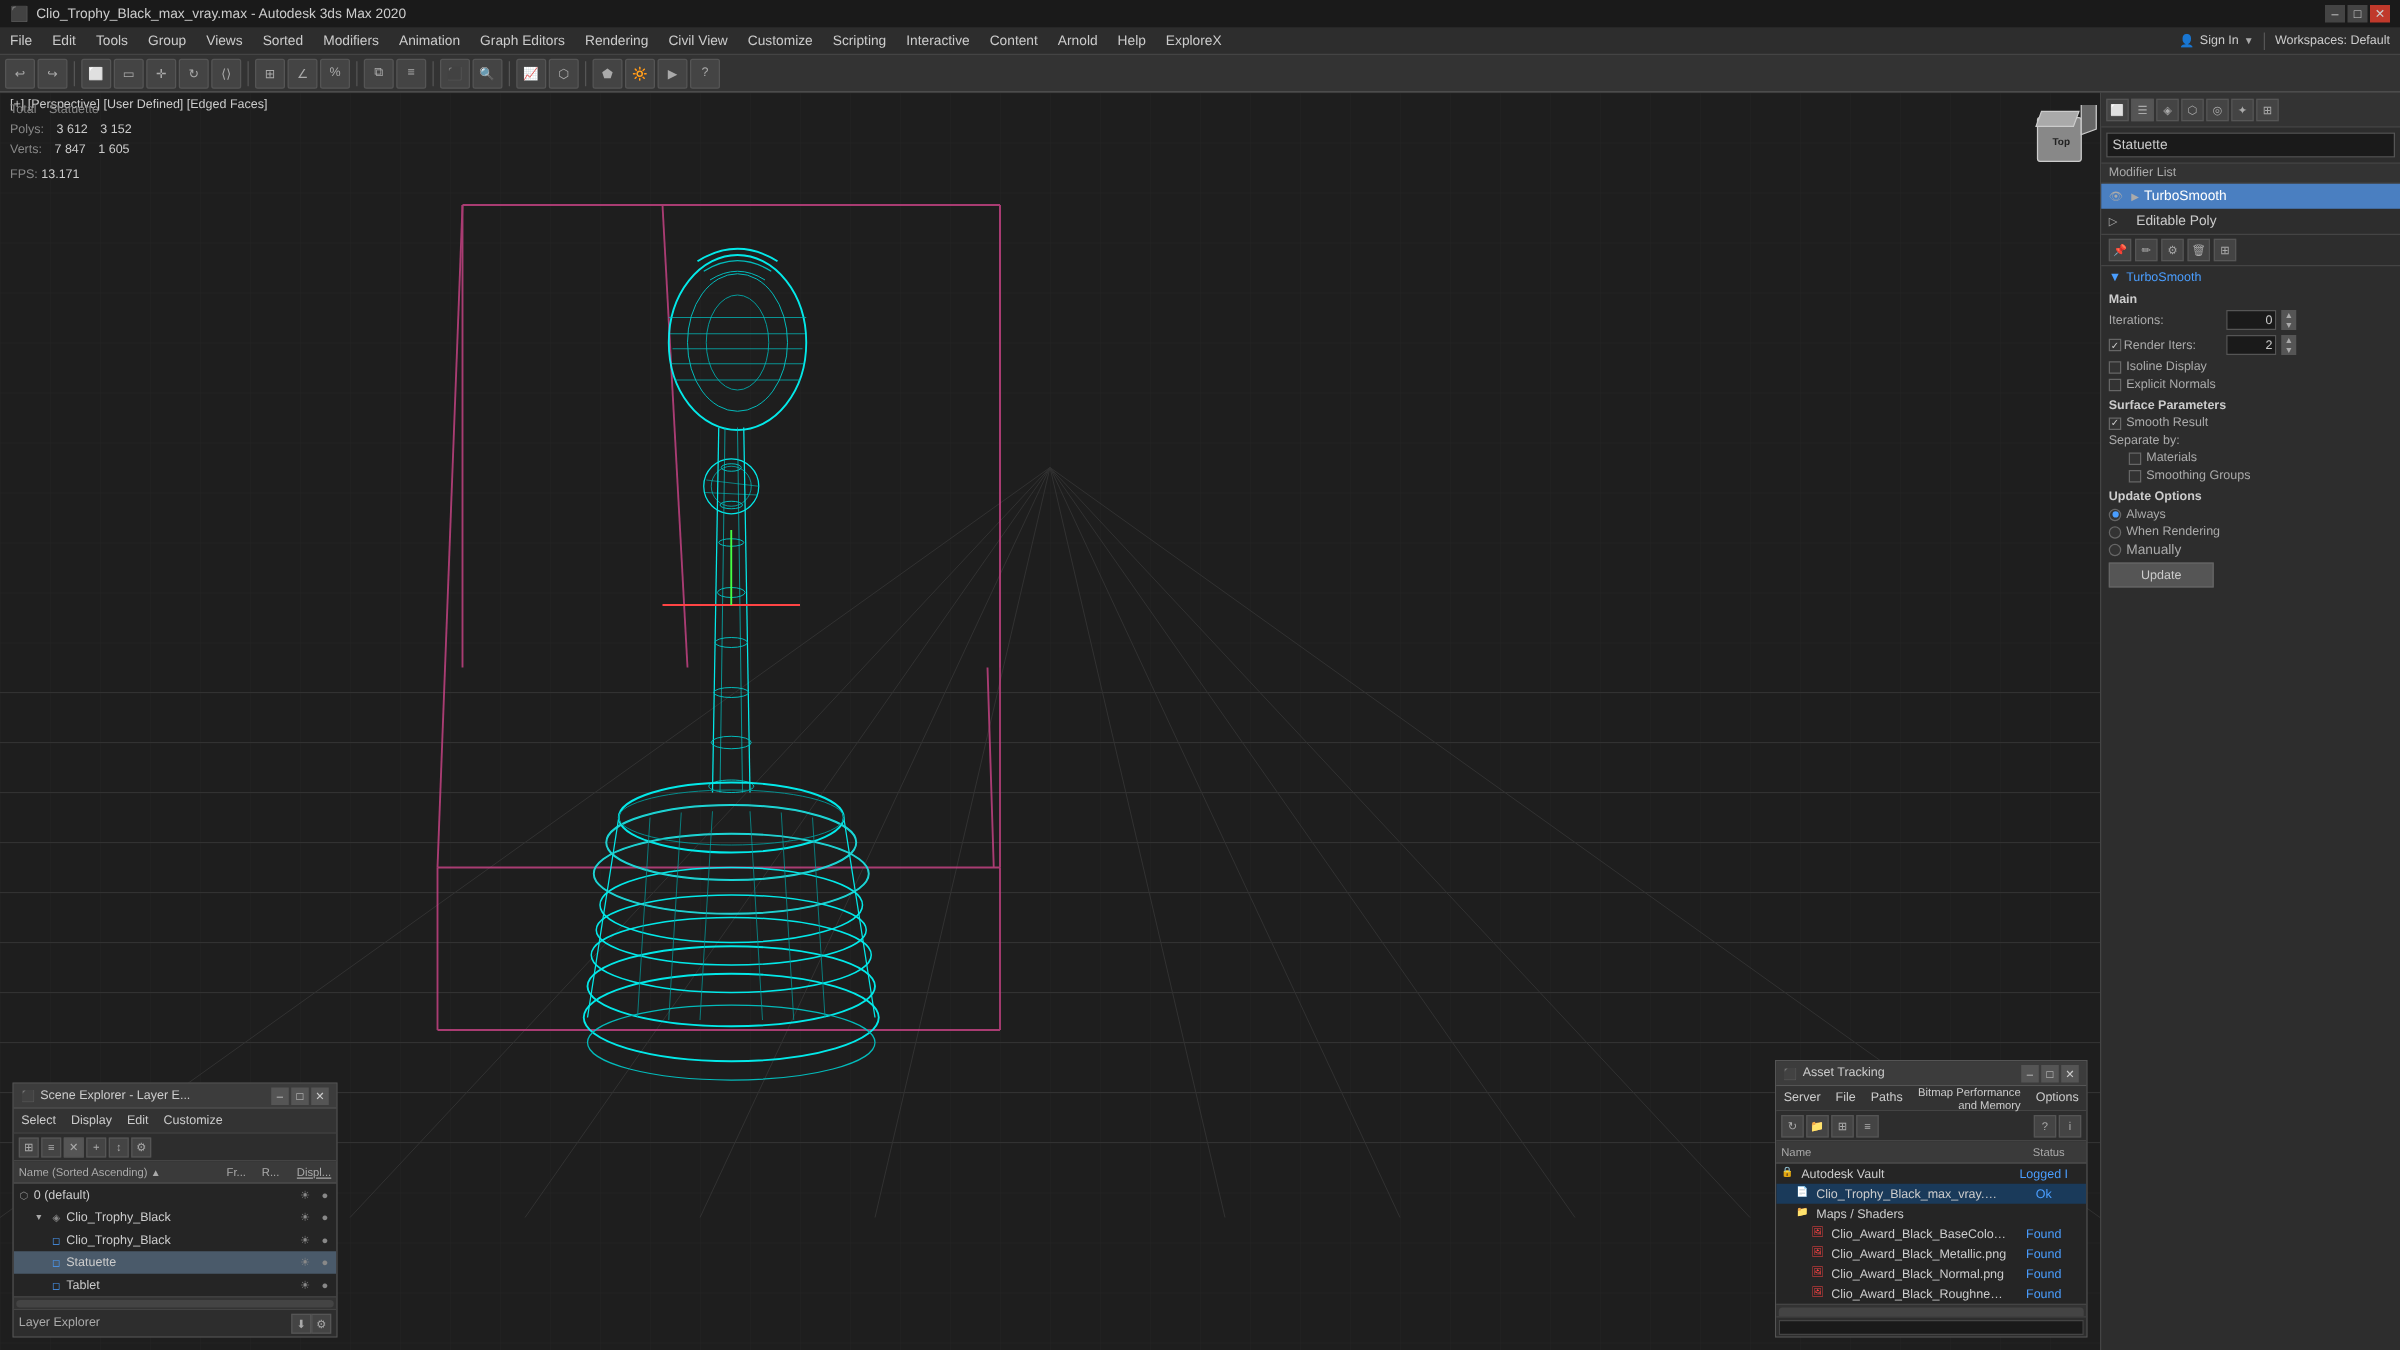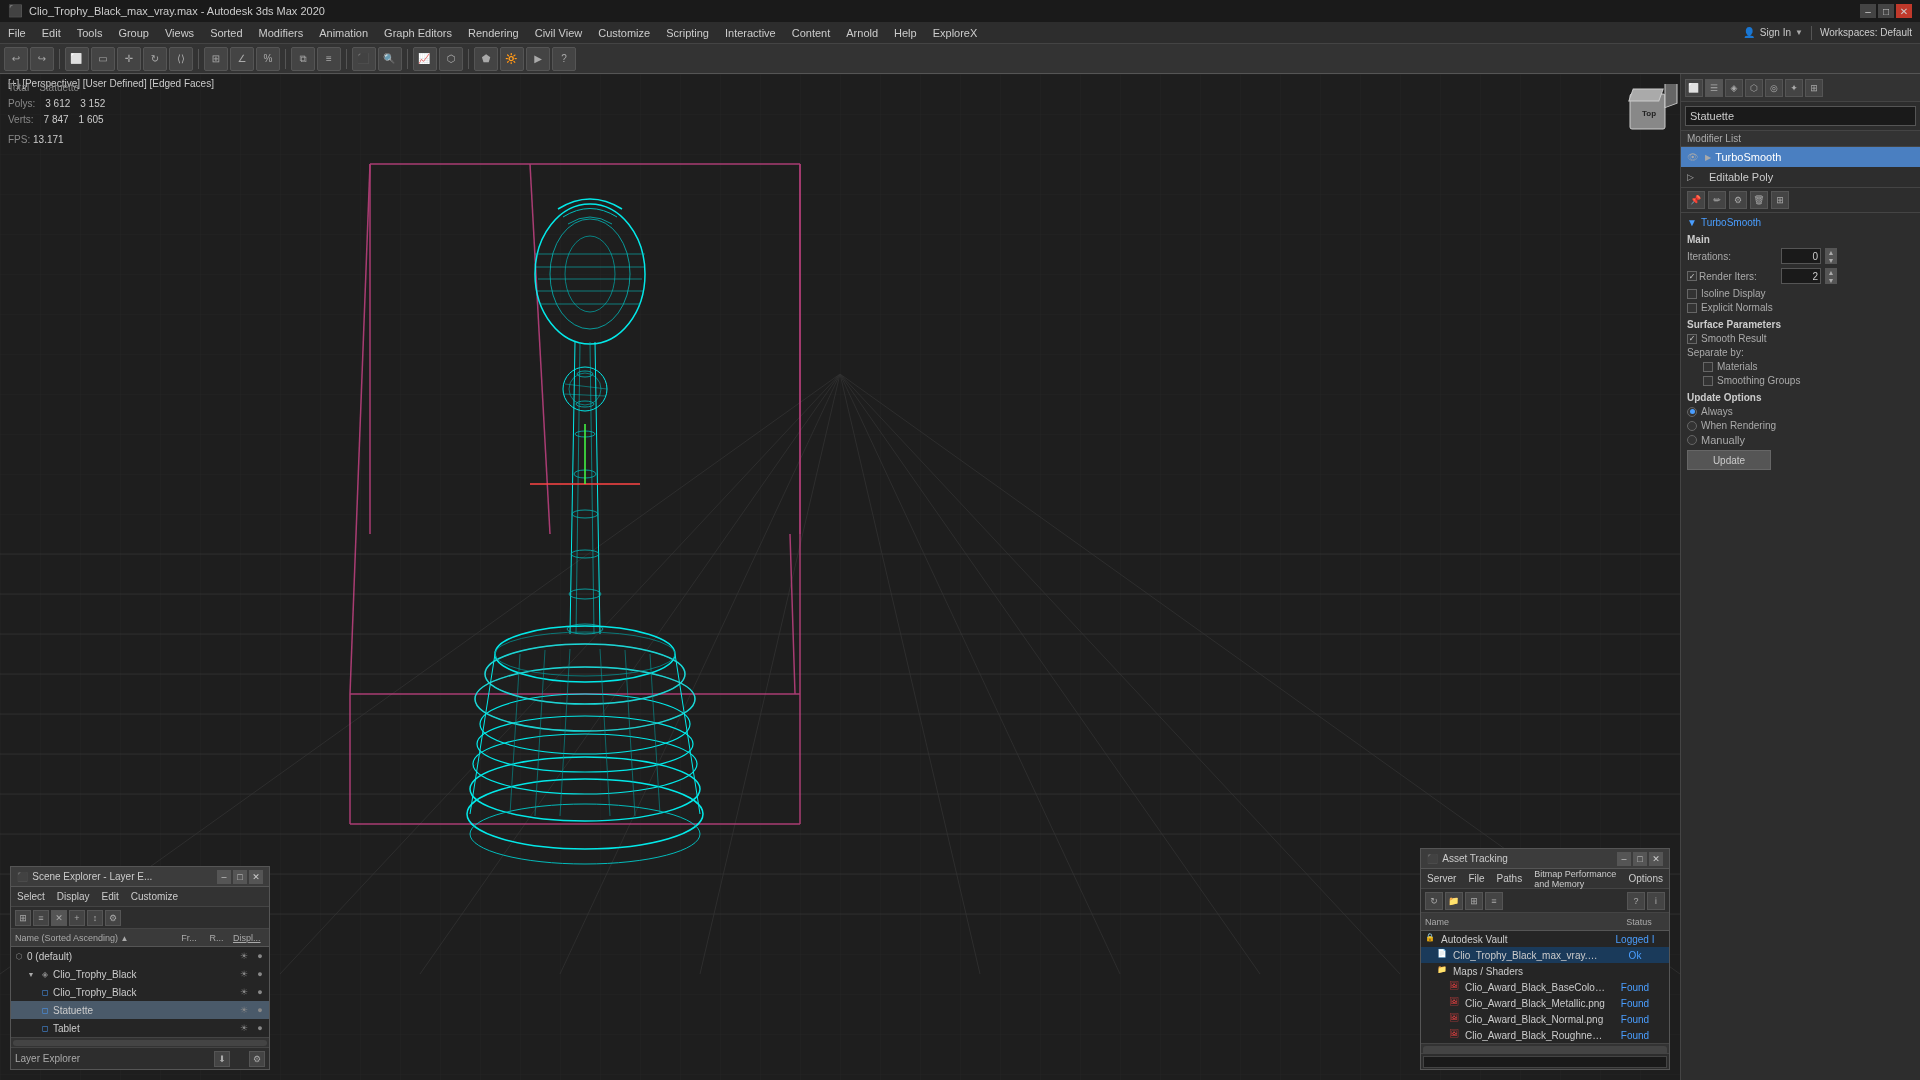--- a/index.html
+++ b/index.html
@@ -416,21 +416,21 @@
       align-items: center;
     }
     .se-col-header {
       color: #aaa;
       font-size: 9px;
       padding: 0 4px;
     }
     .se-col-name { flex: 1; }
     .se-col-fr { width: 30px; text-align: center; }
     .se-col-r { width: 25px; text-align: center; }
-    .se-col-d { width: 40px; text-align: left; text-decoration: underline; }
+    .se-col-d { width: 40px; text-align: right; text-decoration: underline; }
     #se-content {
       background: #252525;
       max-height: 130px;
       overflow-y: auto;
     }
     .se-row {
       display: flex;
       align-items: center;
       height: 18px;
       padding: 0 2px;
@@ -480,21 +480,21 @@
       height: 6px;
       background: #444;
       border-radius: 3px;
     }
     #se-footer {
       height: 22px;
       background: #2d2d2d;
       display: flex;
       align-items: center;
       padding: 0 4px;
-      gap: 19px;
+      gap: 0;
       border-top: 1px solid #444;
       justify-content: flex-end;
     }
     #se-footer-label {
       color: #aaa;
       font-size: 10px;
       flex: 1;
     }
 
     
@@ -523,20 +523,21 @@
     #at-title-controls {
       display: flex;
       gap: 2px;
     }
     #at-menu-bar {
       height: 20px;
       background: #333;
       display: flex;
       align-items: center;
       border-bottom: 1px solid #444;
+      text-align: right;
     }
     .at-menu-item {
       padding: 2px 6px;
       color: #ccc;
       font-size: 10px;
       cursor: pointer;
     }
     #at-toolbar {
       height: 24px;
       background: #2d2d2d;

